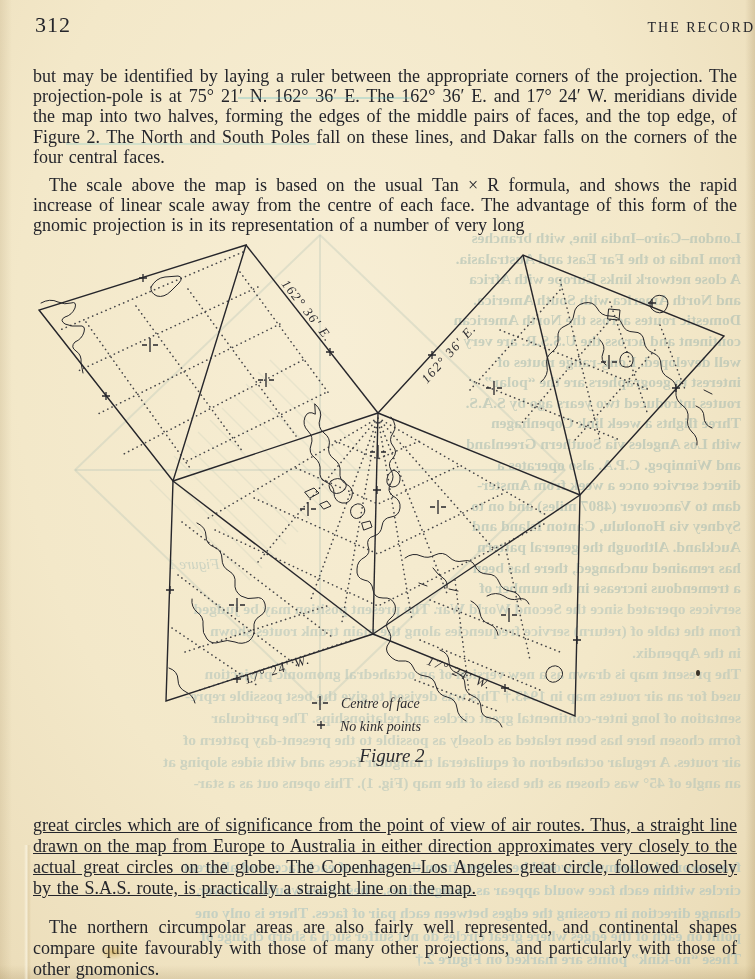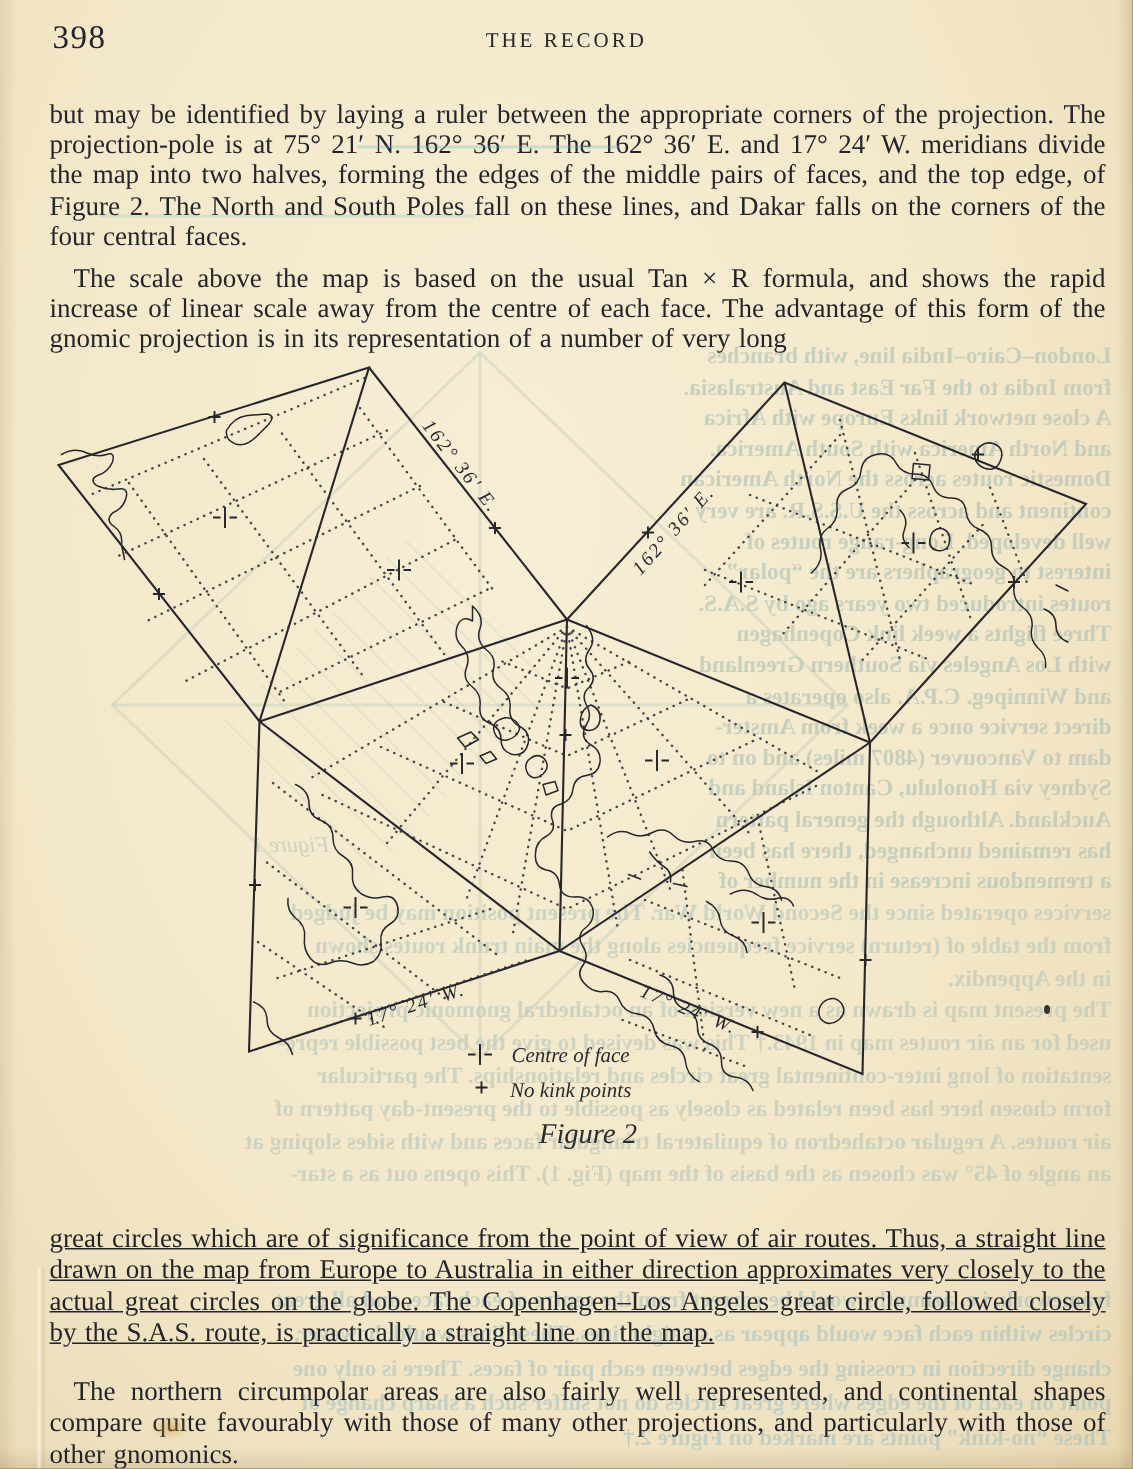--- a/index.html
+++ b/index.html
@@ -10,21 +10,21 @@
     font-family:"Liberation Serif", serif;
     color:#24252b;
     background:
       linear-gradient(to right, rgba(120,90,40,.12), rgba(120,90,40,0) 12px),
       linear-gradient(to left, rgba(120,90,40,.18), rgba(120,90,40,0) 10px),
       linear-gradient(to top, rgba(120,90,40,.15), rgba(120,90,40,0) 14px),
       radial-gradient(ellipse at 45% 35%, #f7eed5 0%, #f3e8c9 55%, #ecdebb 88%, #e7d7ae 100%);
   }
   
   .pagenum{position:absolute;left:35px;top:12px;font-size:22px;letter-spacing:1px;}
-  .runhead{position:absolute;left:0;right:0;top:20px;text-align:center;font-size:14px;letter-spacing:2px;}
+  .runhead{position:absolute;left:0;right:0;top:20px;text-align:right;font-size:14px;letter-spacing:2px;}
   .para{position:absolute;left:33px;width:704px;font-size:18px;line-height:20.2px;
         text-align:justify;word-spacing:1.2px;}
   #p1{top:48px;}
   #p2{top:157px;text-indent:16px;}
   #p3{top:797px;line-height:21px;text-decoration:underline;}
   #p4{top:899px;line-height:21px;text-indent:16px;}
   
   .bleed{position:absolute;transform:scaleX(-1);color:#a4bab1;opacity:.55;
          font-weight:bold;font-size:15.5px;filter:blur(.4px);z-index:1;}
   .bleed .bl{white-space:nowrap;overflow:hidden;}
@@ -219,21 +219,21 @@
           <use href="#kinkmark" x="321" y="725"></use>
         </g>
       <text class="figtext" x="341" y="708" font-size="14">Centre of face</text>
       <text class="figtext" x="340" y="731" font-size="14">No kink points</text>
     </g>
 
     <text class="figtext" x="392" y="762" font-size="19" text-anchor="middle">Figure 2</text>
   </svg>
 
   <div class="text-layer">
-    <div class="pagenum">398</div>
+    <div class="pagenum">312</div>
     <div class="runhead">THE RECORD</div>
     <p class="para" id="p1">but may be identified by laying a ruler between the appropriate corners of the projection. The projection-pole is at 75° 21′ N. 162° 36′ E. The 162° 36′ E. and 17° 24′ W. meridians divide the map into two halves, forming the edges of the middle pairs of faces, and the top edge, of Figure 2. The North and South Poles fall on these lines, and Dakar falls on the corners of the four central faces.</p>
     <p class="para" id="p2">The scale above the map is based on the usual Tan × R formula, and shows the rapid increase of linear scale away from the centre of each face. The advantage of this form of the gnomic projection is in its representation of a number of very long</p>
     <p class="para" id="p3">great circles which are of significance from the point of view of air routes. Thus, a straight line drawn on the map from Europe to Australia in either direction approximates very closely to the actual great circles on the globe. The Copenhagen–Los Angeles great circle, followed closely by the S.A.S. route, is practically a straight line on the map.</p>
     <p class="para" id="p4">The northern circumpolar areas are also fairly well represented, and continental shapes compare quite favourably with those of many other projections, and particularly with those of other gnomonics.</p>
   </div>
 
   <div class="artifact" id="cyan1"></div>
   <div class="artifact" id="cyan2"></div>
   <div class="artifact" id="stain1"></div>

